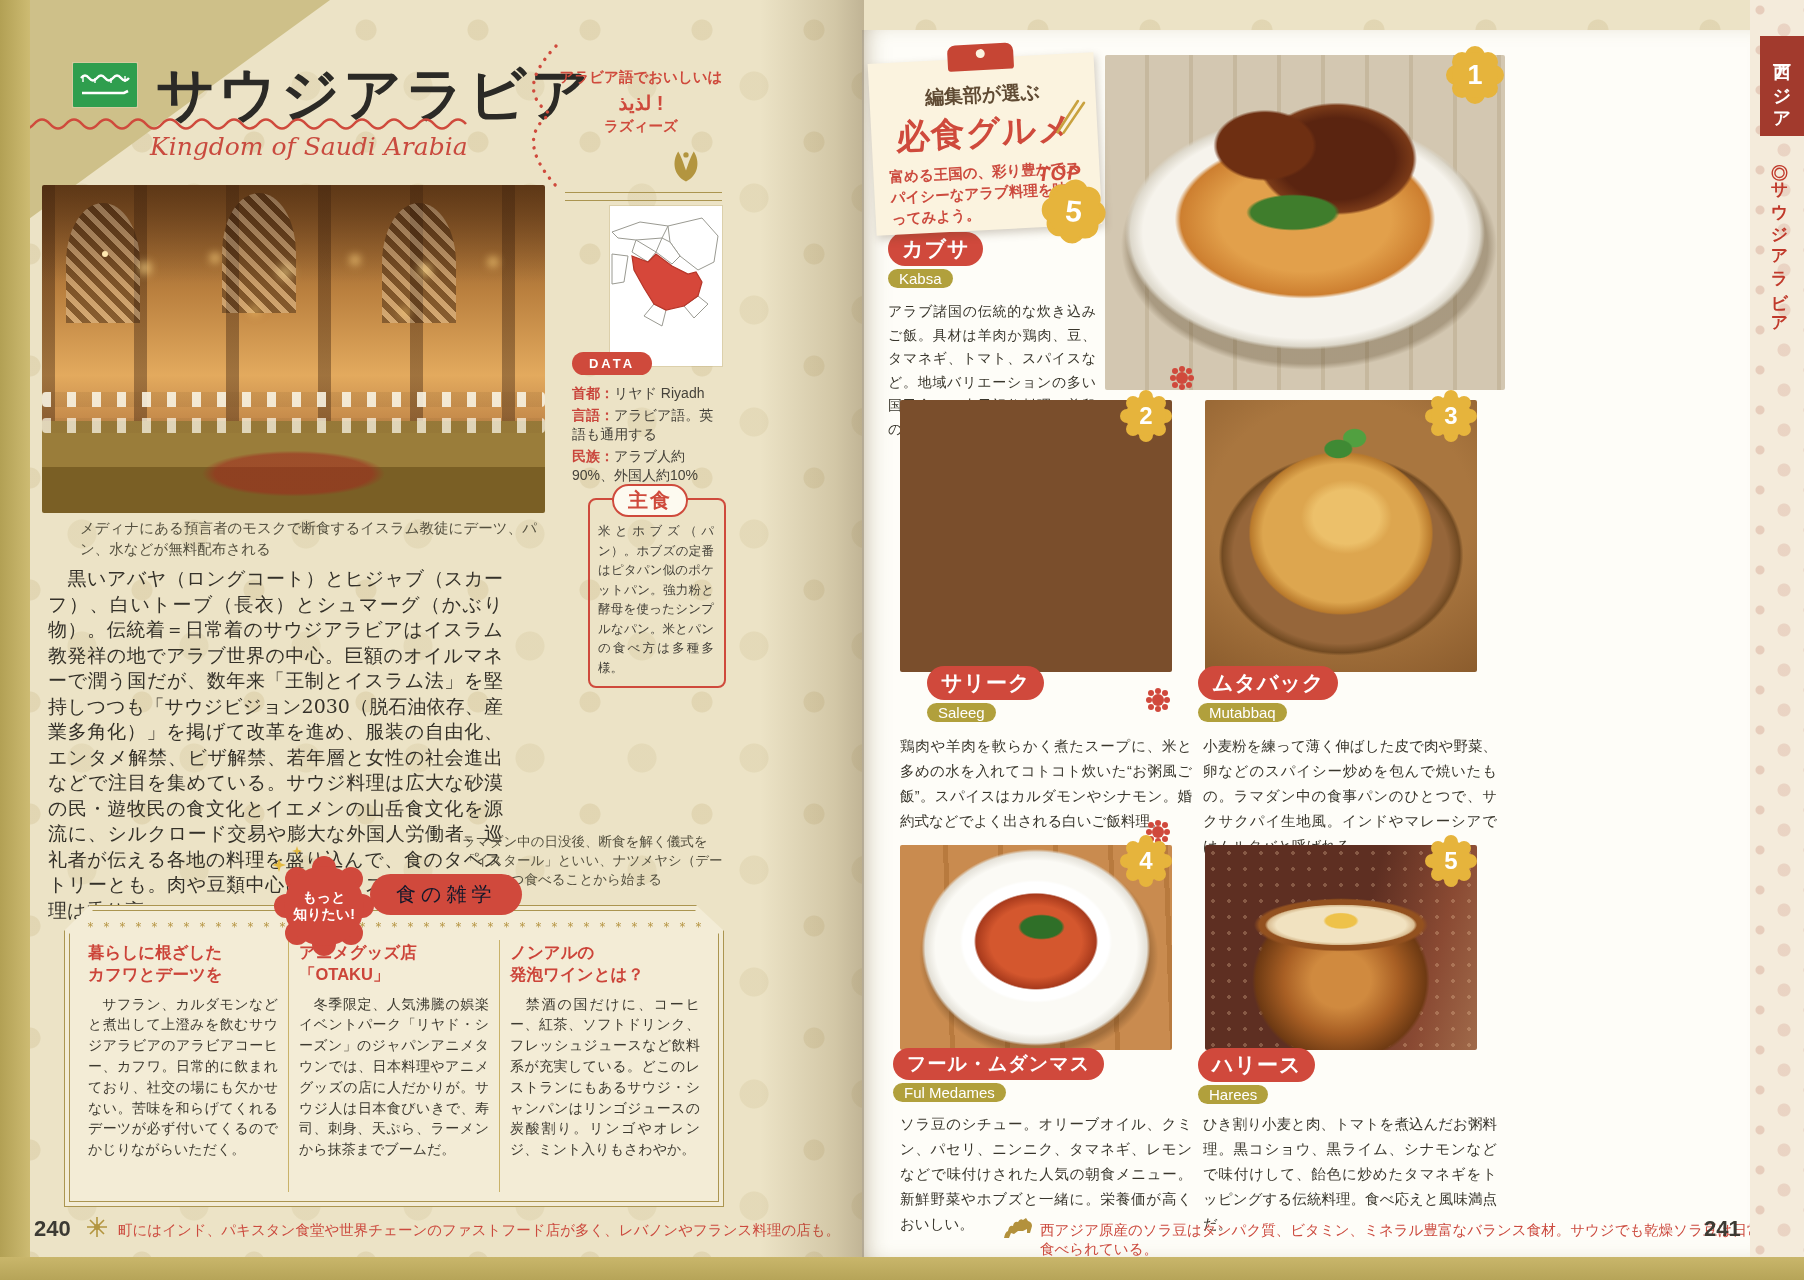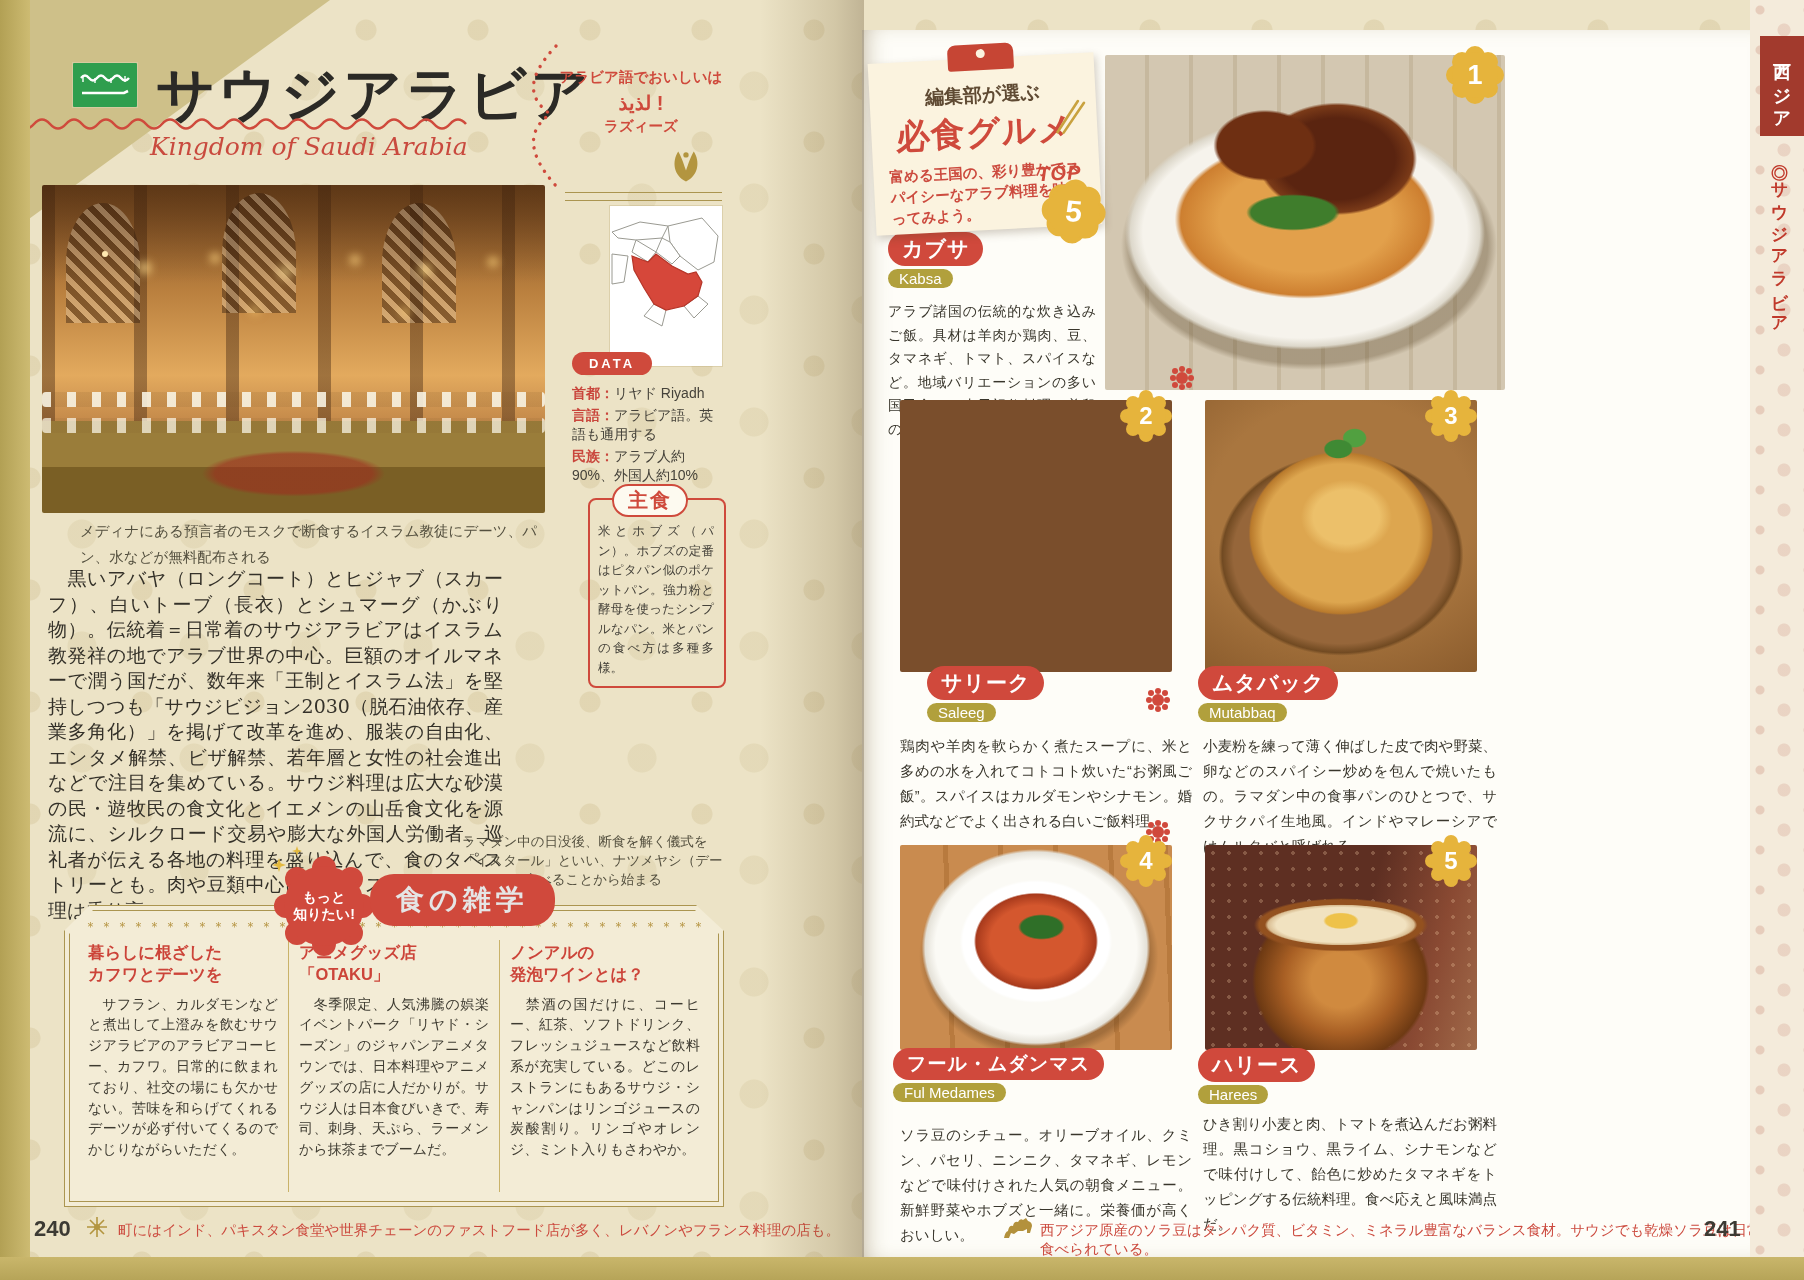--- a/index.html
+++ b/index.html
@@ -104,21 +104,21 @@
   .ph-harees{left:1205px;top:845px;width:272px;height:205px;
     background-image:
       radial-gradient(ellipse 8% 5% at 50% 37%, #eec24a 0 70%, transparent 82%),
       radial-gradient(ellipse 28% 10% at 50% 39%, #f1e2c0 0 85%, #d9bd92 96%, transparent 100%),
       radial-gradient(ellipse 32% 13% at 50% 39%, #93511f 0 94%, transparent 100%),
       radial-gradient(ellipse 34% 42% at 50% 66%, #d08a3f 0 32%, #a85f24 62%, #6e3a13 92%, transparent 96%),
       radial-gradient(circle 2px at 8px 8px, rgba(240,200,160,.28) 0 100%, transparent 100%),
       linear-gradient(105deg,#5e2f22 0 55%,#8a4a33 80%,#a06a4a 100%);
     background-size:auto,auto,auto,auto,16px 16px,auto;}
   
-  .cap{font-size:14.5px;line-height:26px;color:#54503f;}
+  .cap{font-size:14.5px;line-height:21px;color:#54503f;}
   .body-text{left:48px;top:566px;width:455px;font-family:"DejaVu Serif",serif;
     font-size:19px;line-height:25.5px;text-align:justify;color:#343129;}
   
   .goldline{left:565px;top:192px;width:157px;height:7px;border-top:1.5px solid #ab9550;border-bottom:1.5px solid #ab9550;}
   .mapbox{left:610px;top:206px;width:112px;height:160px;background:#fff;box-shadow:0 0 0 1px rgba(170,150,90,.25);}
   .pill-data{left:572px;top:352px;width:80px;height:23px;background:#cf4a3c;color:#fff;border-radius:12px;
     font-size:13px;font-weight:bold;letter-spacing:3px;text-align:center;line-height:23px;}
   .databox{left:572px;top:384px;width:152px;font-size:14px;line-height:19.5px;}
   .databox p{margin:0 0 2px 0;}
   .dlbl{color:#c9463c;font-weight:bold;}
@@ -139,22 +139,22 @@
   .tcol:first-child{border-left:none;}
   .tcol h4{margin:2px 0 8px 0;color:#cc4439;font-size:16.5px;line-height:1.32;white-space:pre-line;}
   .tcol p{margin:0;font-size:14px;line-height:20.8px;text-align:justify;color:#3d3a30;}
   .shout{left:284px;top:866px;width:80px;height:80px;background:#d0493c;border-radius:50%;color:#fff;
     display:flex;align-items:center;justify-content:center;text-align:center;font-weight:bold;font-size:14px;
     line-height:1.25;white-space:pre-line;z-index:3;
     box-shadow:0 -38px 0 -28px #d0493c,27px -27px 0 -28px #d0493c,38px 0 0 -28px #d0493c,27px 27px 0 -28px #d0493c,
       0 38px 0 -28px #d0493c,-27px 27px 0 -28px #d0493c,-38px 0 0 -28px #d0493c,-27px -27px 0 -28px #d0493c;}
   .sparkle{position:absolute;width:14px;height:14px;background:#e3b93f;
     clip-path:polygon(50% 0,62% 38%,100% 50%,62% 62%,50% 100%,38% 62%,0 50%,38% 38%);z-index:4;}
-  .zatsu{left:370px;top:874px;background:#d0493c;color:#e5e5e5;border-radius:24px;padding:7px 26px;
-    font-size:28px;font-weight:bold;letter-spacing:5px;z-index:3;}
+  .zatsu{left:370px;top:874px;background:#d0493c;color:#0f172a;border-radius:24px;padding:7px 26px;
+    font-size:20px;font-weight:normal;letter-spacing:5px;z-index:3;}
   
   .pagenum{font-size:22px;font-weight:bold;color:#3c3a33;}
   .footnote{font-size:14.5px;color:#cc4a3e;}
   
   .note{left:872px;top:58px;width:226px;height:172px;background:#fbf3df;transform:rotate(-3deg);
     box-shadow:2px 4px 8px rgba(80,60,30,.25);z-index:2;}
   .clip{position:absolute;left:50%;top:-14px;transform:translateX(-50%);width:66px;height:26px;
     background:#c64534;border-radius:8px 8px 3px 3px;}
   .clip::after{content:"";position:absolute;left:50%;top:5px;transform:translateX(-50%);width:9px;height:9px;
     border-radius:50%;background:#fbf3df;}
@@ -351,21 +351,21 @@
   </div>
   <p class="dish-desc" style="left:1203px;top:734px;width:294px;">小麦粉を練って薄く伸ばした皮で肉や野菜、卵などのスパイシー炒めを包んで焼いたもの。ラマダン中の食事パンのひとつで、サクサクパイ生地風。インドやマレーシアではムルタバと呼ばれる。</p>
   <span class="rflower" style="left:1152px;top:694px;"></span>
 
   <div class="ph ph-ful"></div>
   <span class="nbadge" style="left:1126px;top:841px;">4</span>
   <div class="abs" style="left:893px;top:1048px;z-index:2;">
     <span class="pill-red" style="font-size:19px;">フール・ムダンマス</span><br>
     <span class="pill-olive">Ful Medames</span>
   </div>
-  <p class="dish-desc" style="left:900px;top:1112px;width:292px;margin-top:11px;">ソラ豆のシチュー。オリーブオイル、クミン、パセリ、ニンニク、タマネギ、レモンなどで味付けされた人気の朝食メニュー。新鮮野菜やホブズと一緒に。栄養価が高くおいしい。</p>
+  <p class="dish-desc" style="left:900px;top:1112px;width:292px;">ソラ豆のシチュー。オリーブオイル、クミン、パセリ、ニンニク、タマネギ、レモンなどで味付けされた人気の朝食メニュー。新鮮野菜やホブズと一緒に。栄養価が高くおいしい。</p>
 
   <div class="ph ph-harees"></div>
   <span class="nbadge" style="left:1431px;top:841px;">5</span>
   <div class="abs" style="left:1198px;top:1048px;z-index:2;">
     <span class="pill-red">ハリース</span><br>
     <span class="pill-olive">Harees</span>
   </div>
   <p class="dish-desc" style="left:1203px;top:1112px;width:294px;">ひき割り小麦と肉、トマトを煮込んだお粥料理。黒コショウ、黒ライム、シナモンなどで味付けして、飴色に炒めたタマネギをトッピングする伝統料理。食べ応えと風味満点だ。</p>
 
   <span class="rflower" style="left:1152px;top:826px;"></span>

